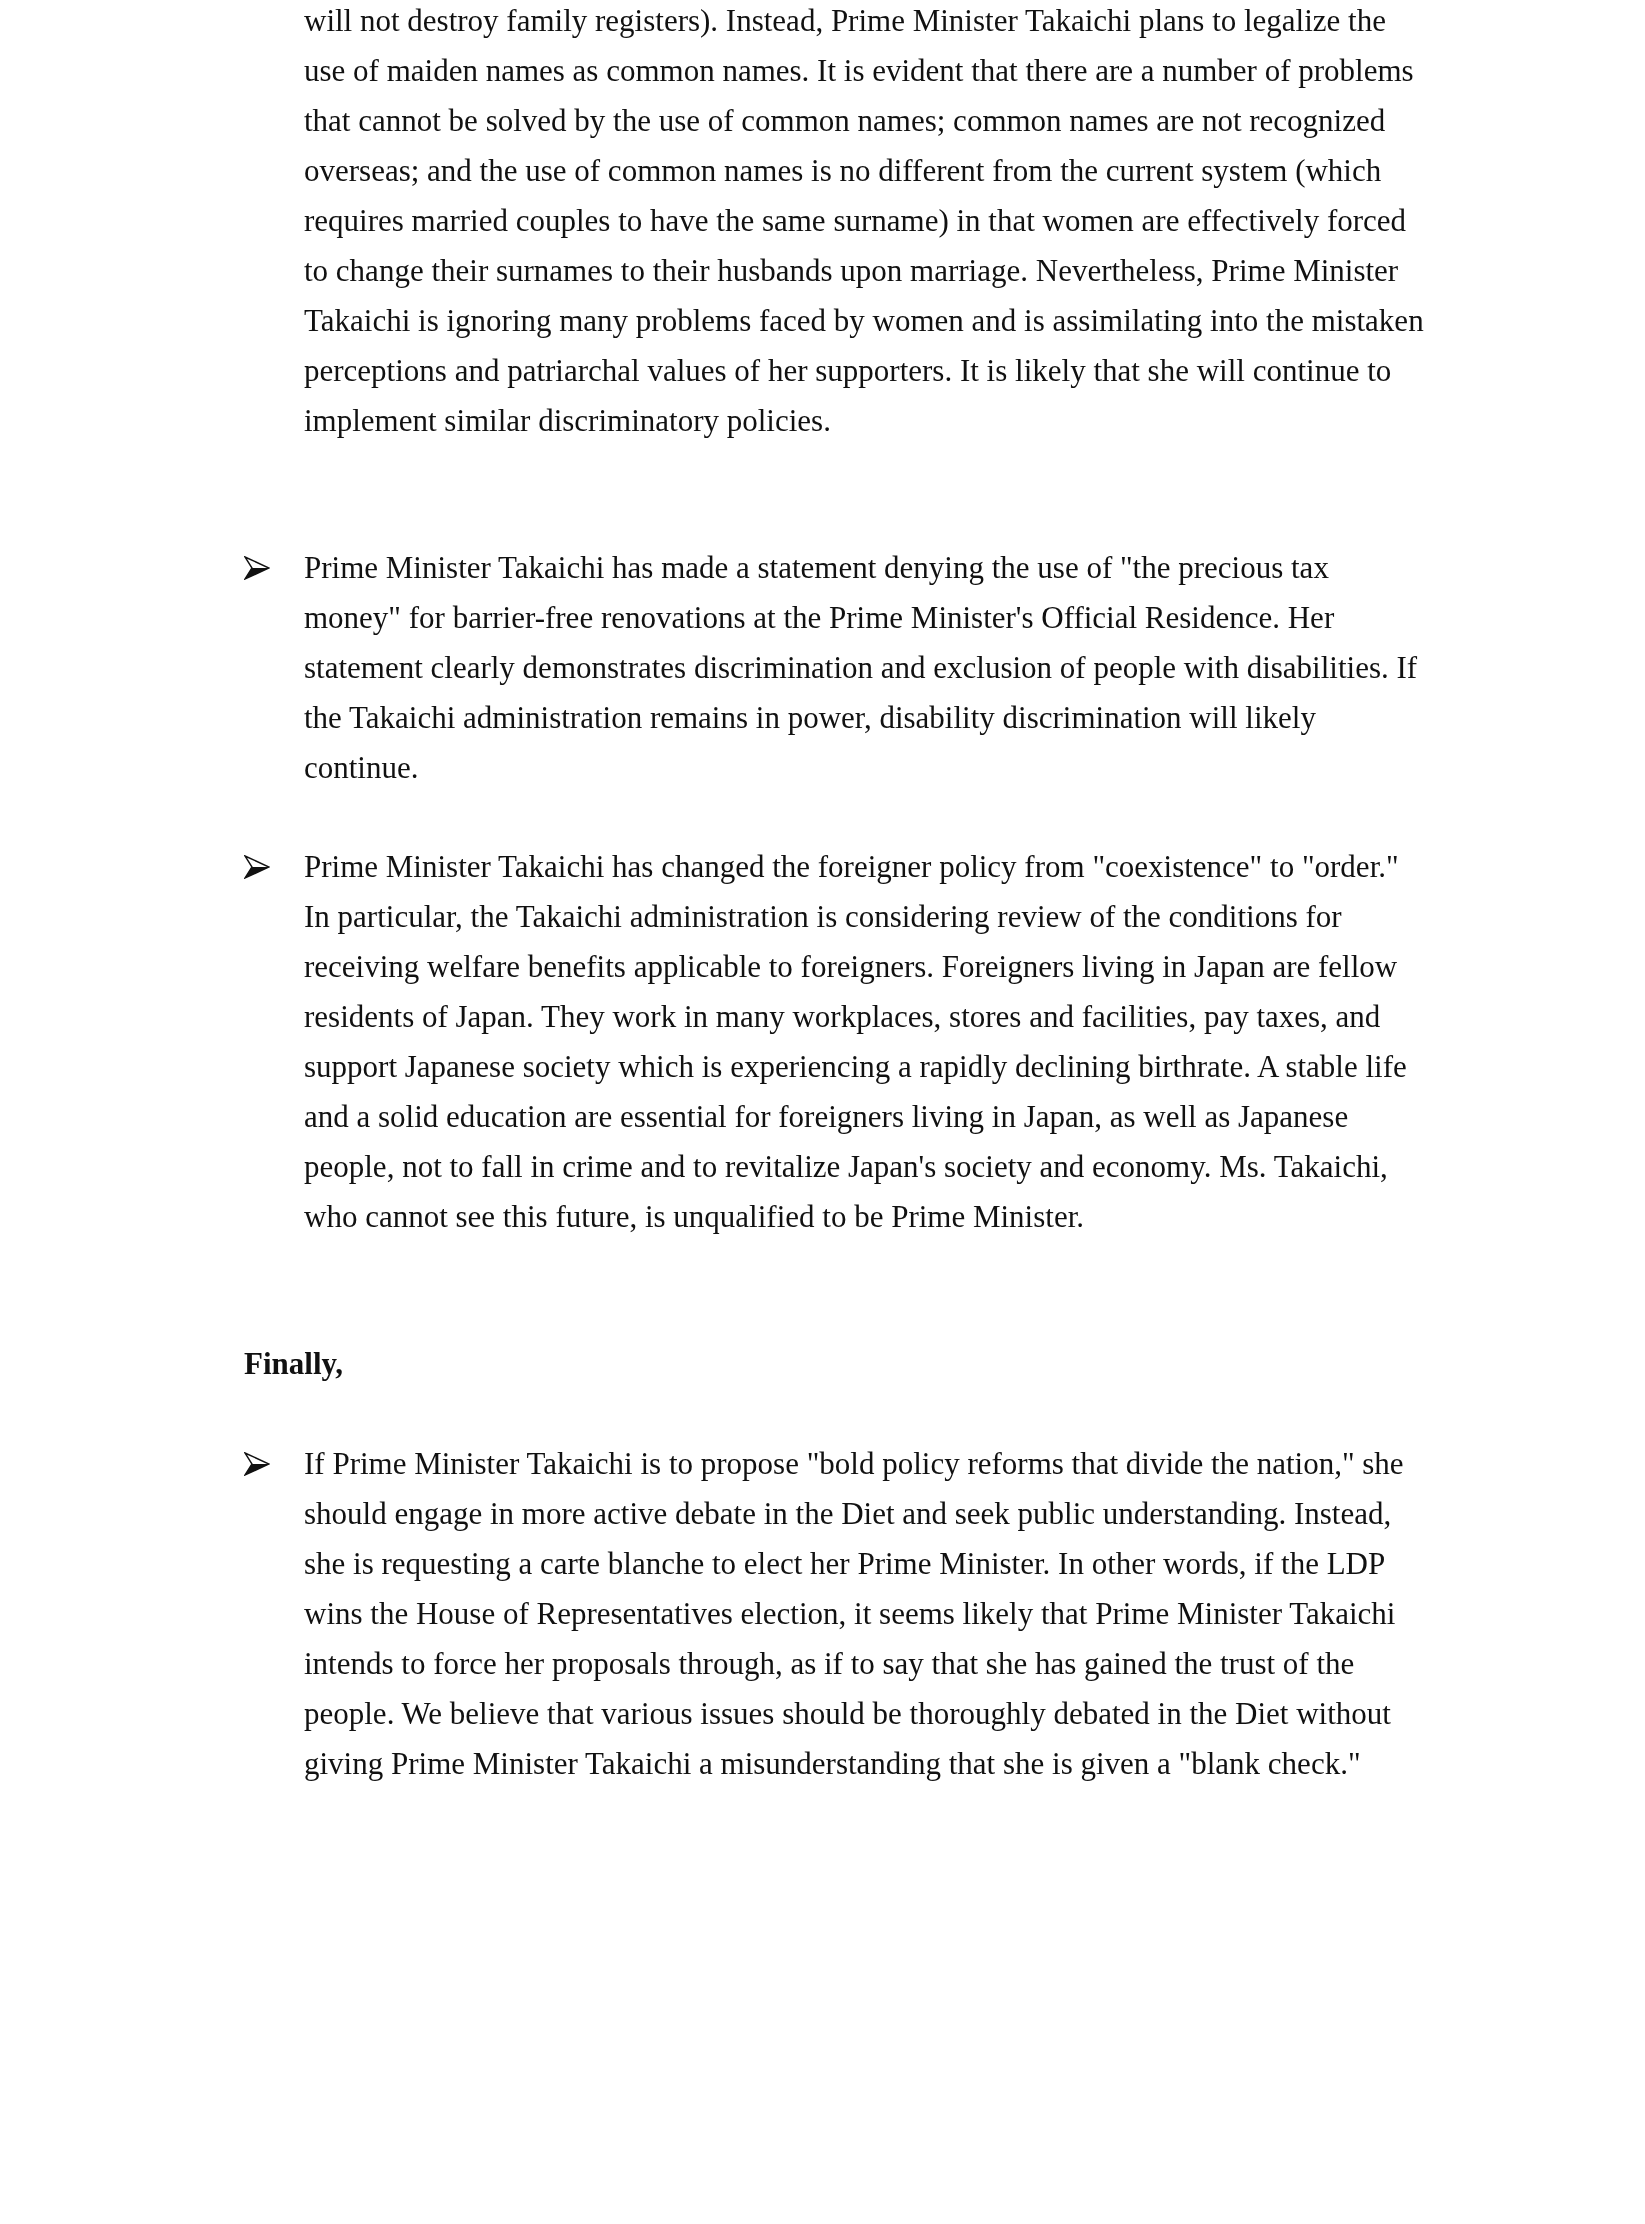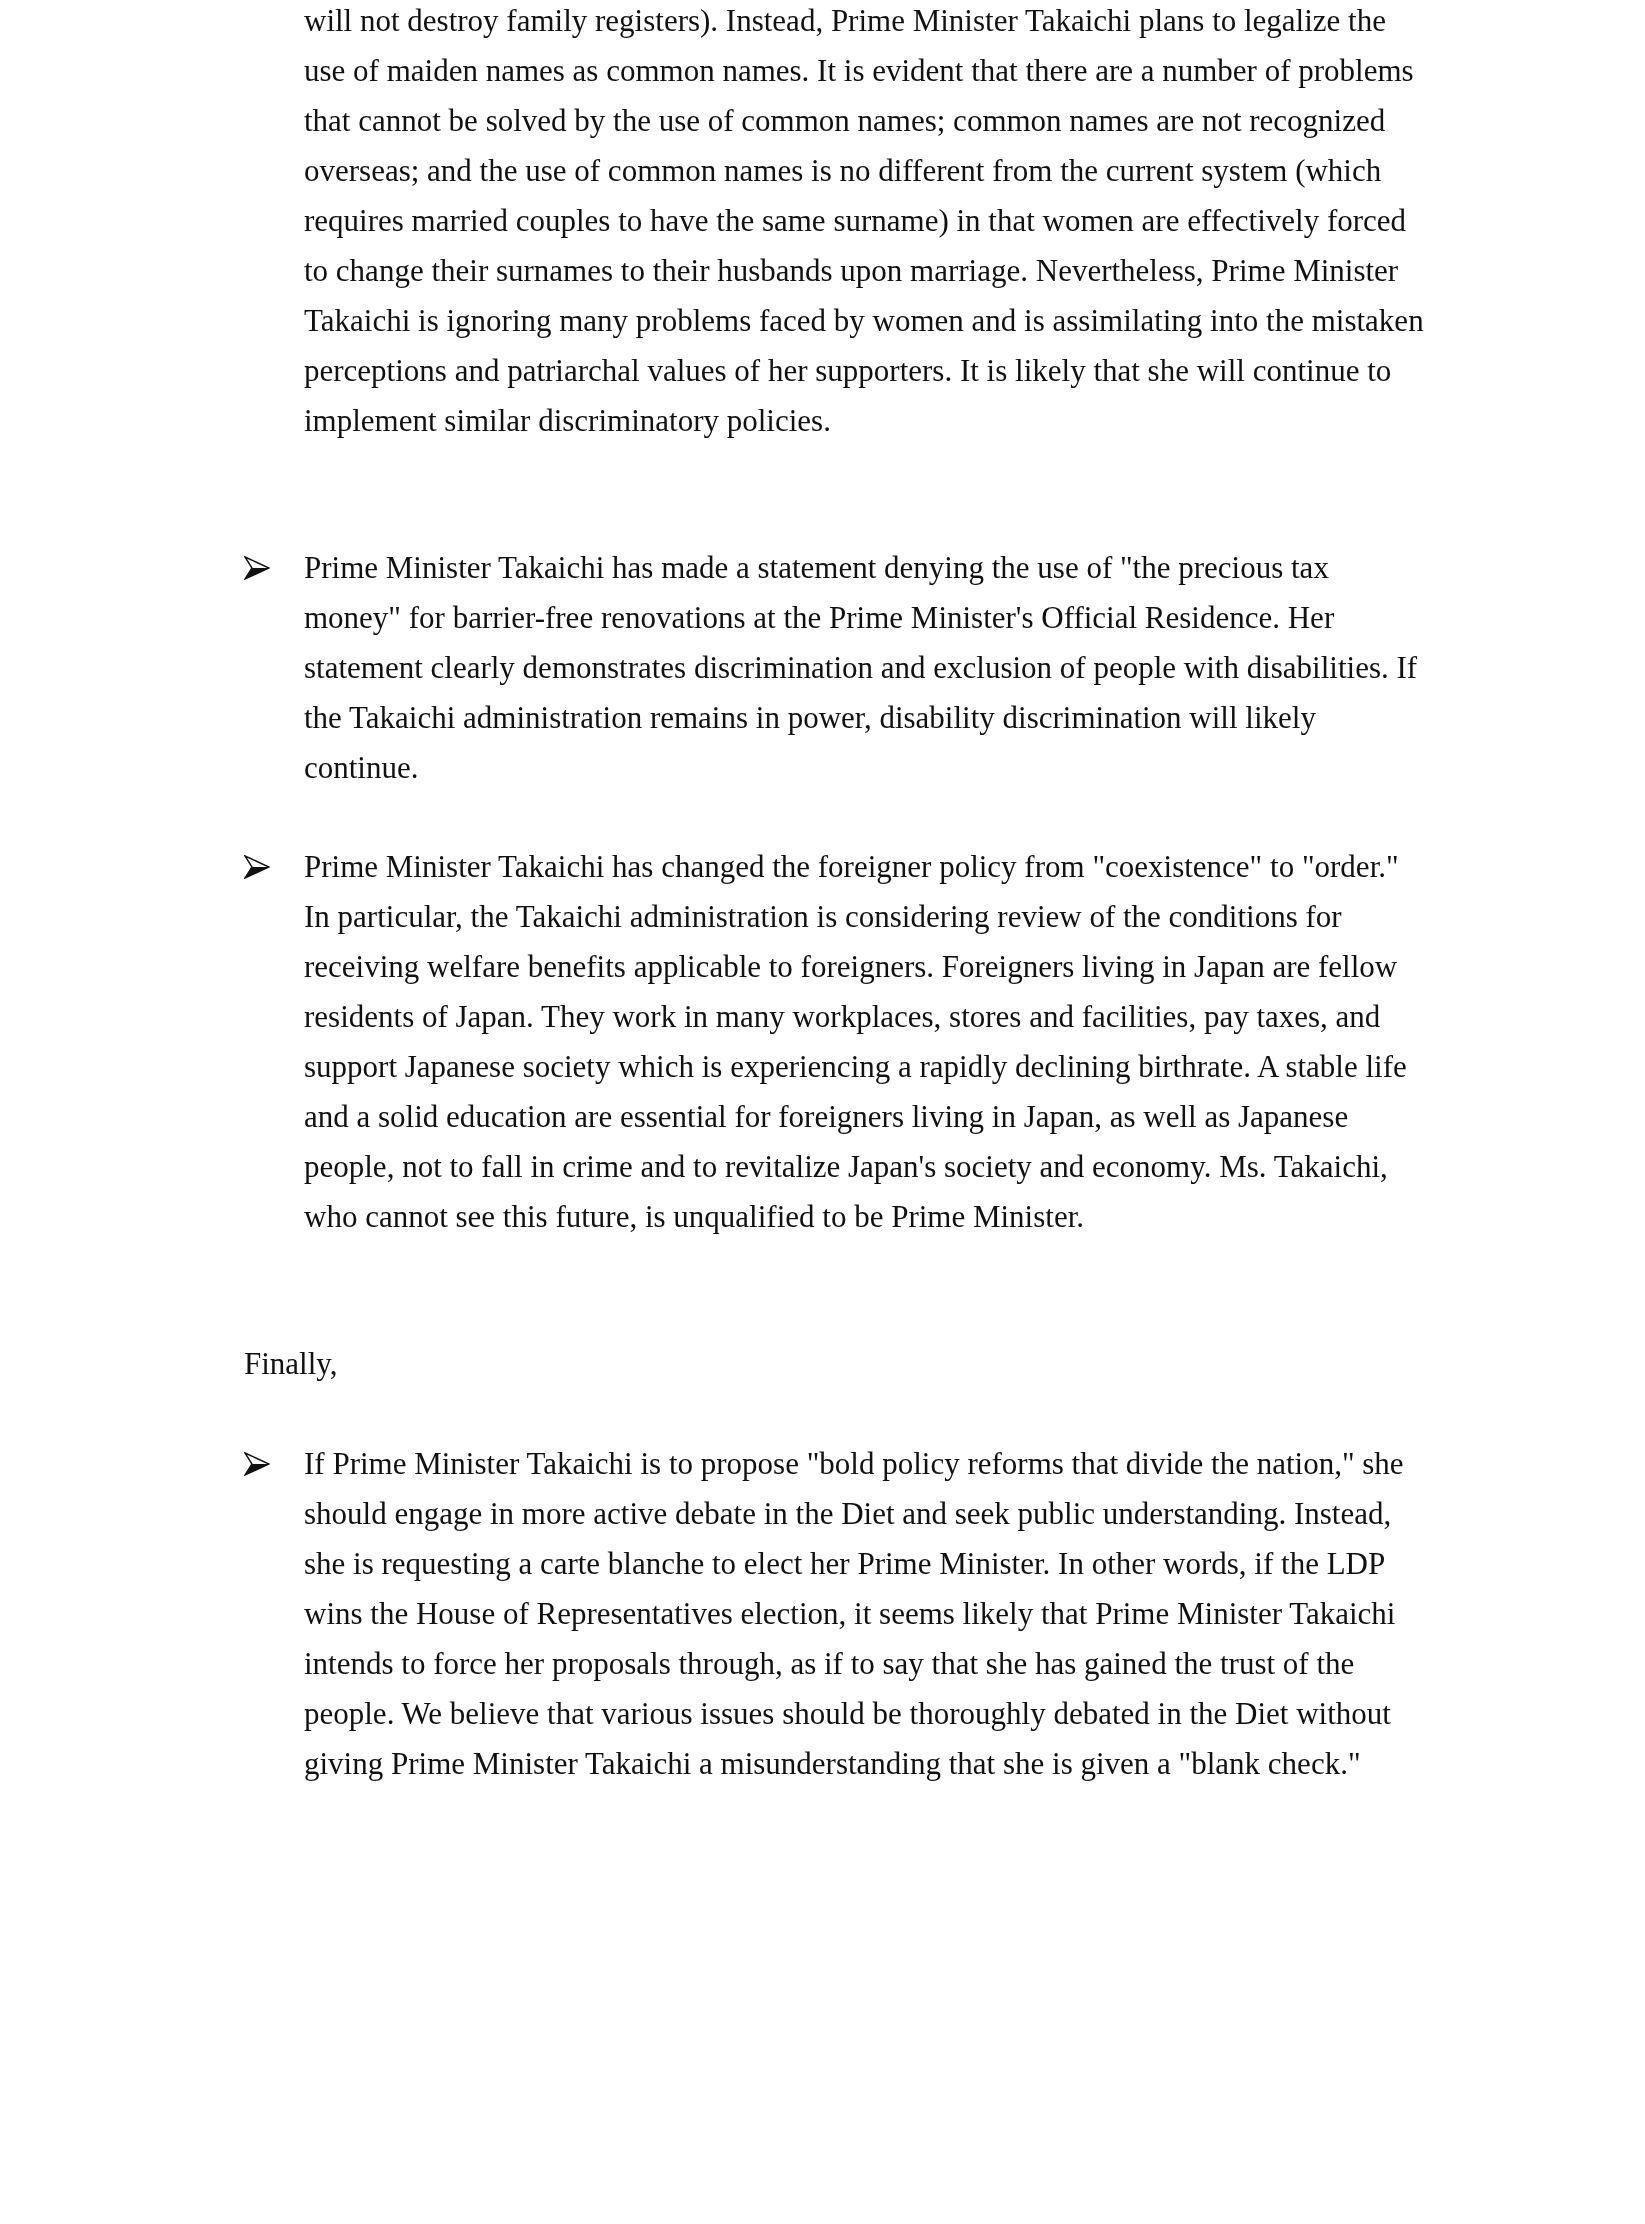--- a/index.html
+++ b/index.html
@@ -3,21 +3,21 @@
 <meta charset="utf-8">
 <style>
   html, body { margin:0; padding:0; background:#ffffff; }
   body { width:1646px; height:2225px; position:relative; overflow:hidden;
          font-family:"Liberation Serif", "DejaVu Serif", serif; color:#111111; }
   .page { position:absolute; left:8px; top:0; width:1646px; height:2012px; }
   .block { position:absolute; left:296px; width:1124px; font-size:31px; line-height:50px; }
   .bullet-row { position:absolute; left:236px; width:1194px; }
   .bullet-row .arrow { position:absolute; left:0; top:13px; width:26px; height:24px; }
   .bullet-row .text { position:absolute; left:60px; width:1124px; font-size:31px; line-height:50px;font-family:Liberation Serif, serif; }
-  .heading { position:absolute; left:236px; font-size:31px; line-height:50px; font-weight:normal; }
+  .heading { position:absolute; left:236px; font-size:31px; line-height:50px; font-weight:bold; }
   p { margin:0; }
 </style>
 </head>
 <body>
 
 <div class="page">
 
   <p class="block" style="top:-4px;">will not destroy family registers). Instead, Prime Minister Takaichi plans to legalize the use of maiden names as common names. It is evident that there are a number of problems that cannot be solved by the use of common names; common names are not recognized overseas; and the use of common names is no different from the current system (which requires married couples to have the same surname) in that women are effectively forced to change their surnames to their husbands upon marriage. Nevertheless, Prime Minister Takaichi is ignoring many problems faced by women and is assimilating into the mistaken perceptions and patriarchal values of her supporters. It is likely that she will continue to implement similar discriminatory policies.</p>
 
   <div class="bullet-row" style="top:543px;">

